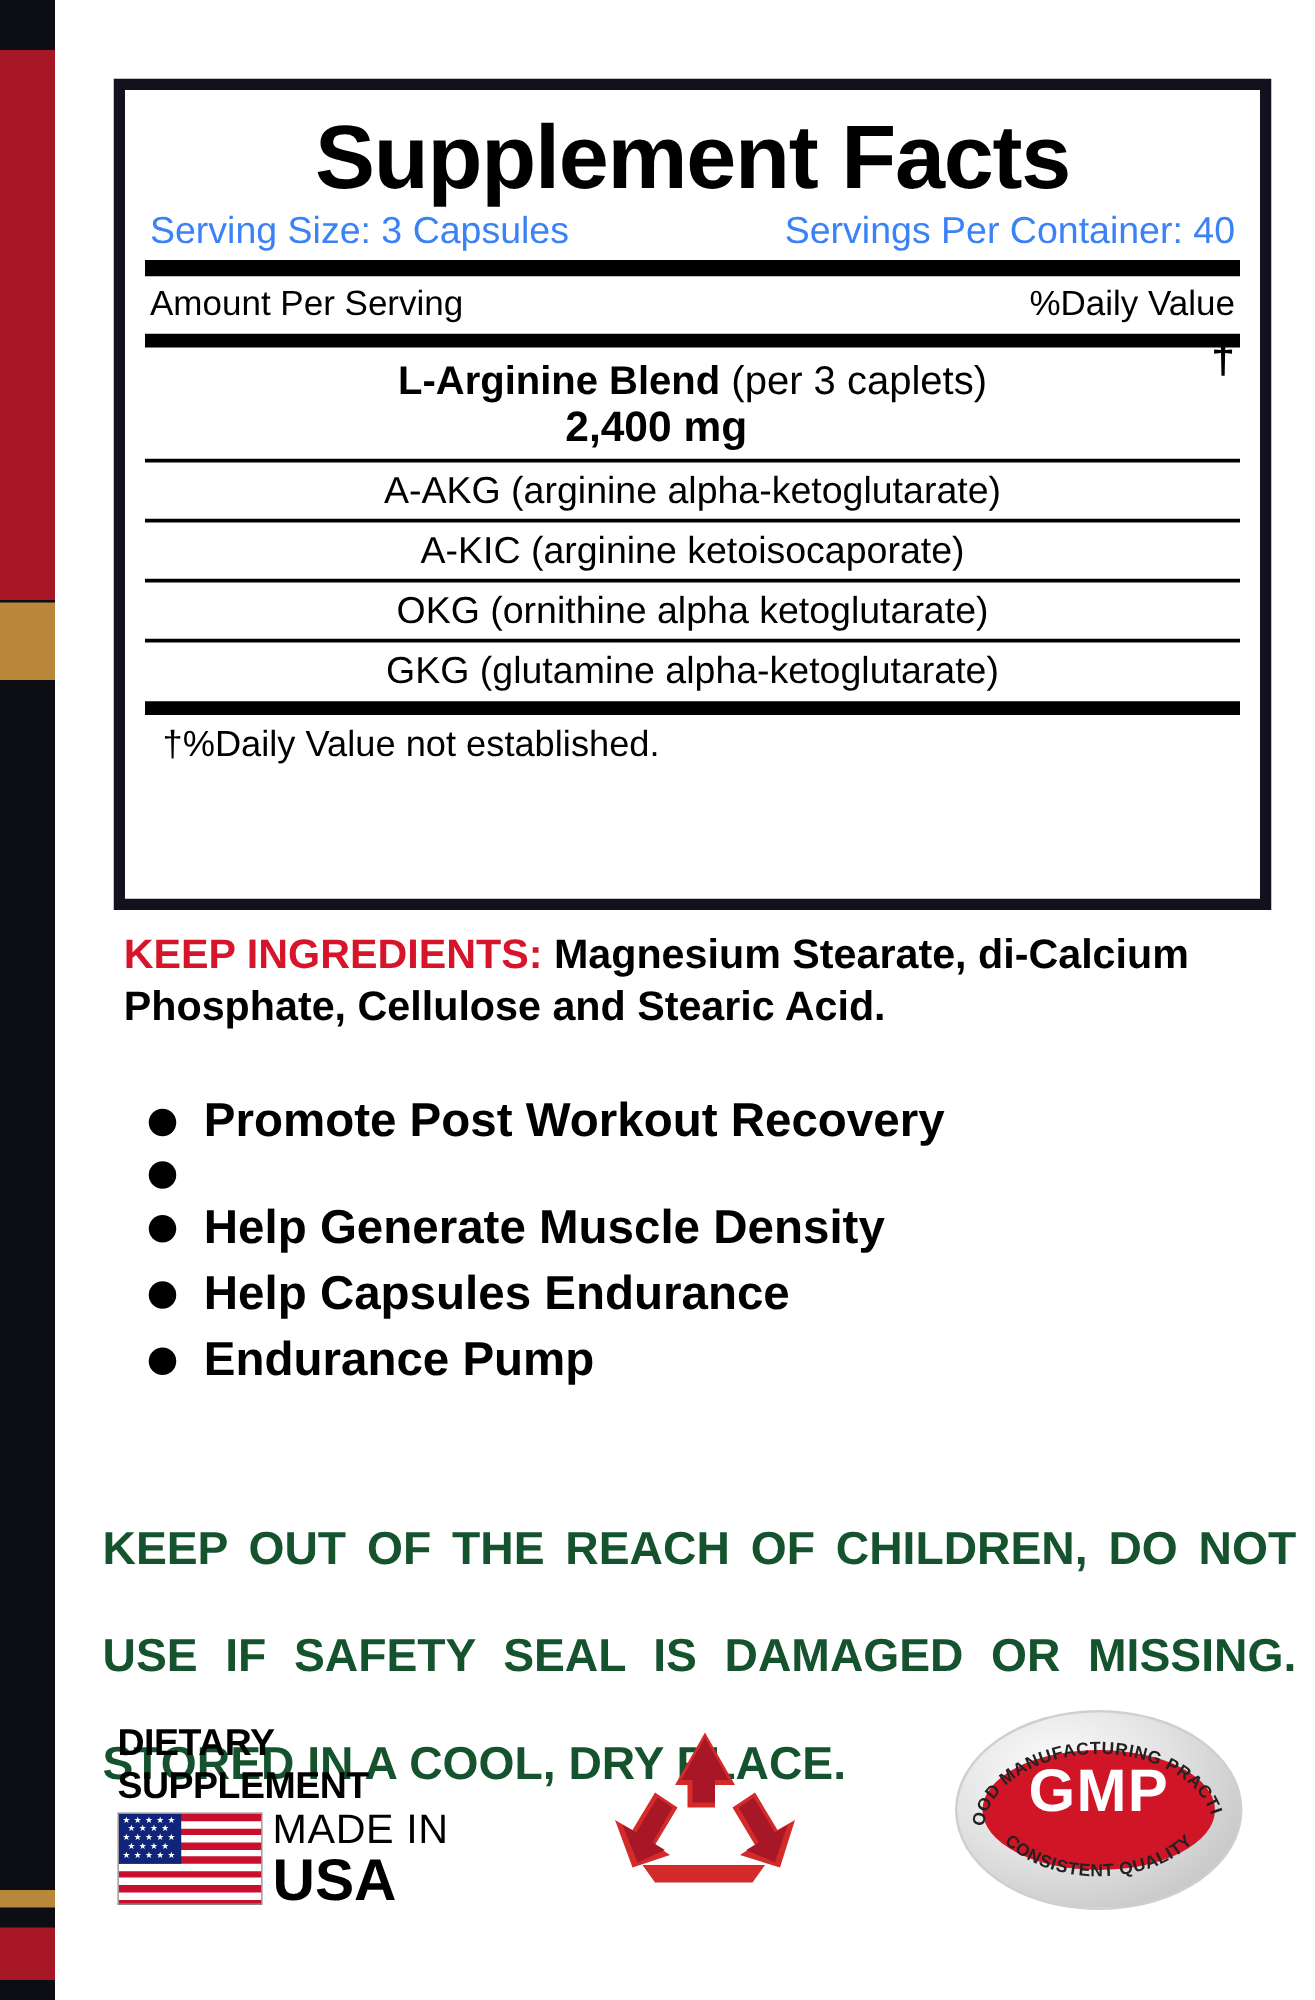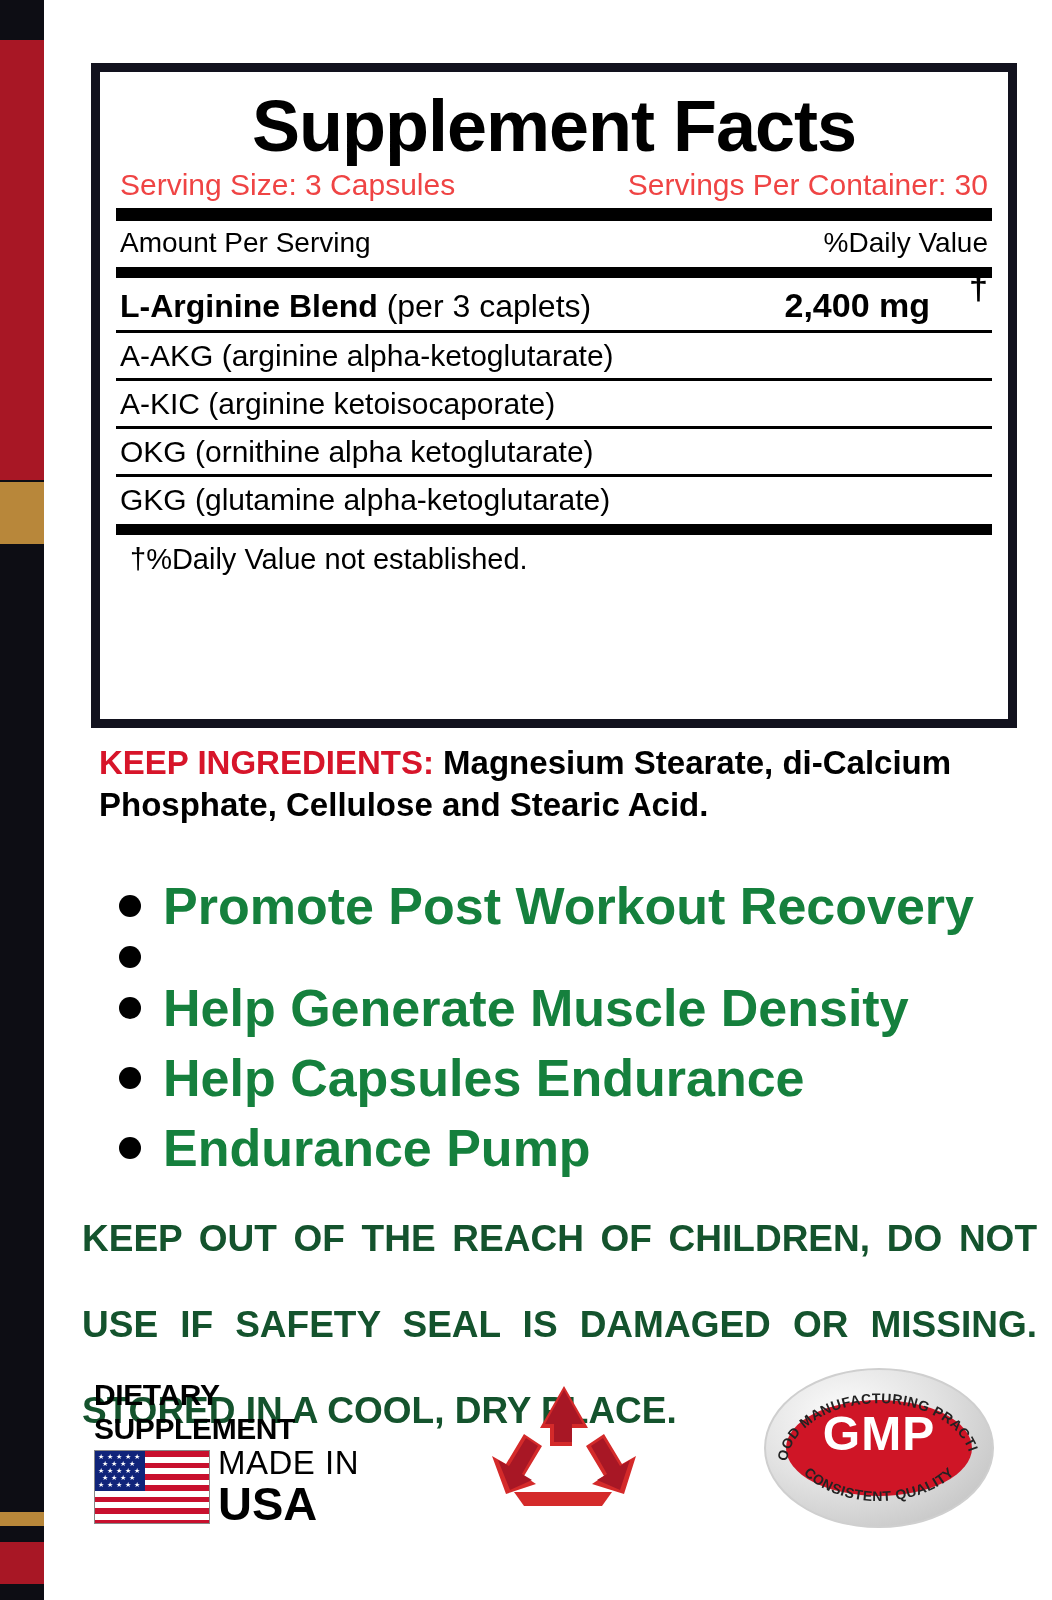--- a/index.html
+++ b/index.html
@@ -72,21 +72,21 @@
     color: #000;
     text-align: center;
     margin: 14px 0 6px 0;
     font-family: "Liberation Sans", sans-serif;
   }
   .serv-row {
     display: flex;
     justify-content: space-between;
     align-items: baseline;
     font-size: 30px;
-    color: #ef4444;
+    color: #3b82f6;
     padding: 0 8px 4px 8px;
   }
   .rule-thick {
     height: 13px;
     background: #000;
     margin: 2px 4px 0 4px;
   }
   .rule-thick2 {
     height: 11px;
     background: #000;
@@ -101,25 +101,26 @@
     display: flex;
     justify-content: space-between;
     align-items: baseline;
     font-size: 28px;
     color: #000;
     padding: 6px 8px 6px 8px;
   }
   .ing-row {
     display: flex;
     justify-content: space-between;
-    align-items: flex-end;
+    align-items: center;
     padding: 6px 8px 5px 8px;
     font-size: 30px;
     color: #000;
     position: relative;
+    flex-direction: column;
   }
   .ing-row.blend {
     font-size: 32px;
     padding-top: 8px;
   }
   .ing-name b { font-weight: 700; }
   .ing-name .sub { font-weight: 400; }
   .ing-amt { font-weight: 700; font-size: 34px; padding-right: 58px; }
   .dagger-mark {
     position: absolute;
@@ -159,23 +160,23 @@
     margin-bottom: 10px;
   }
   .bullet-dot {
     width: 22px; height: 22px;
     border-radius: 50%;
     background: #000;
     margin: 0 22px 0 20px;
     flex: 0 0 auto;
   }
   .bullet-text {
-    font-size: 52px;
-    font-weight: 700;
-    color: #15803d;
+    font-size: 38px;
+    font-weight: 700;
+    color: #000000;
     letter-spacing: 0px;
     text-align: right;
   }
 
   
   #warning {
     position: absolute;
     left: 38px; top: 1218px;
     width: 955px;
     font-size: 37px;
@@ -310,21 +311,21 @@
 </div>
 
 <div id="content">
 
   <div id="facts-panel">
     <div id="facts-inner">
       <div id="facts-title">Supplement Facts</div>
 
       <div class="serv-row">
         <span>Serving Size: 3 Capsules</span>
-        <span>Servings Per Container: 30</span>
+        <span>Servings Per Container: 40</span>
       </div>
 
       <div class="rule-thick"></div>
 
       <div class="amt-row">
         <span>Amount Per Serving</span>
         <span>%Daily Value</span>
       </div>
 
       <div class="rule-thick2"></div>

